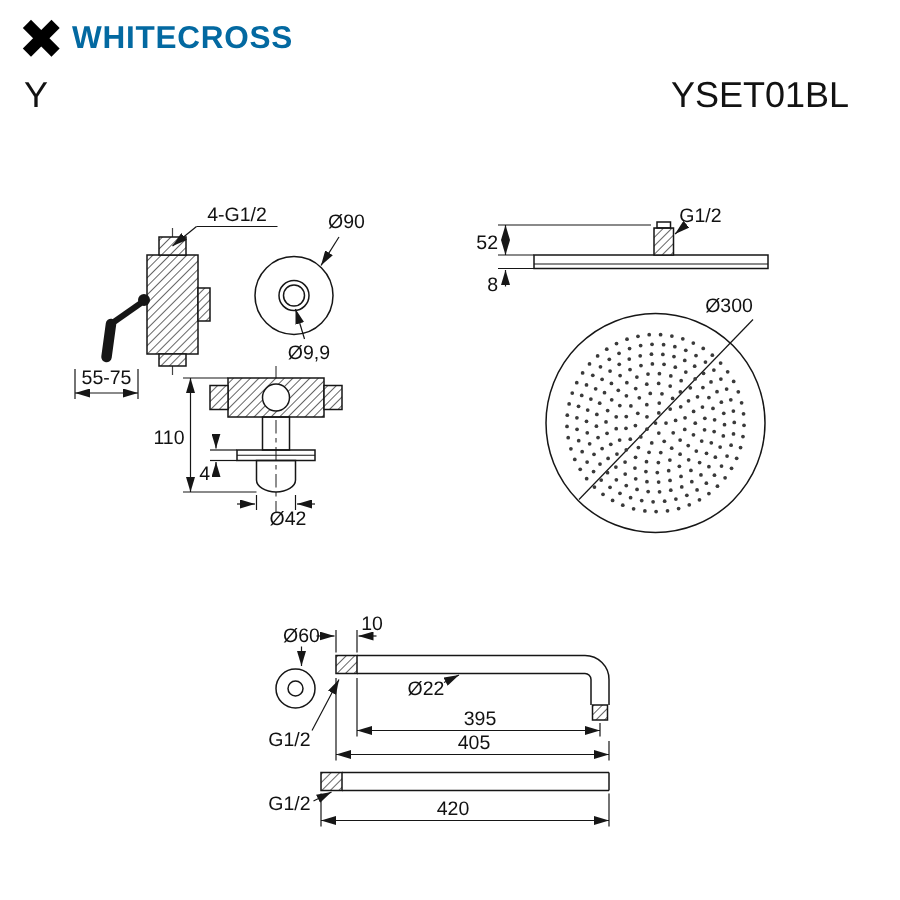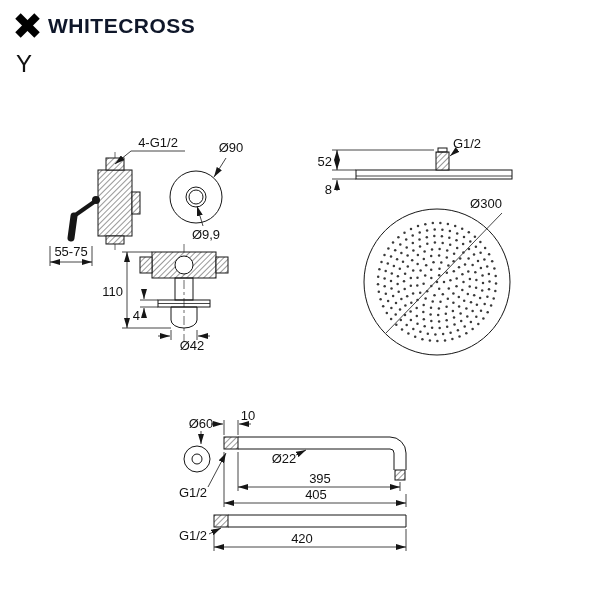--- a/index.html
+++ b/index.html
@@ -3,21 +3,21 @@
 <meta charset="utf-8">
 <style>
   *{box-sizing:border-box}
   html,body{margin:0;padding:0}
   body{
     width:600px;height:600px;background:#ffffff;position:relative;overflow:hidden;
     font-family:"Liberation Sans",sans-serif;color:#121212;
   }
   .header{position:absolute;top:12px;left:14px;display:flex;align-items:center;gap:7px}
   .logo{width:27px;height:27px;display:block}
-  .brand{font-size:21px;font-weight:700;letter-spacing:.5px;color:#0f172a}
+  .brand{font-size:21px;font-weight:700;letter-spacing:.5px;color:#0369a1}
   .subhead{
     position:absolute;top:50px;left:0;width:100%;
     padding:0 34px 0 16px;display:flex;justify-content:space-between;
     font-size:24px;color:#121212;
   }
   #drawing{position:absolute;left:0;top:0}
   #drawing text{font-family:"Liberation Sans",sans-serif;font-size:13px;fill:#121212;stroke:none}
   .ln{stroke:#161616;stroke-width:1;fill:none}
   .thin{stroke:#161616;stroke-width:.8;fill:none}
   .cl{stroke:#444;stroke-width:.8;fill:none;stroke-dasharray:9 3 3 3}
@@ -32,20 +32,21 @@
     <g transform="translate(14,14)" fill="#000">
       <rect x="-14" y="-4" width="28" height="8" transform="rotate(45)"></rect>
       <rect x="-14" y="-4" width="28" height="8" transform="rotate(-45)"></rect>
     </g>
   </svg>
   <span class="brand">WHITECROSS</span>
 </div>
 
 <div class="subhead">
   <span>Y</span>
+  <span>YSET01BL</span>
 </div>
 
 <svg id="drawing" width="600" height="600" viewBox="0 0 600 600">
   <defs>
     <pattern id="hatch" patternUnits="userSpaceOnUse" width="4" height="4" patternTransform="rotate(45)">
       <rect width="4" height="4" fill="#fff"></rect>
       <line x1="0" y1="0" x2="0" y2="4" stroke="#333" stroke-width="1"></line>
     </pattern>
     <marker id="arr" viewBox="0 0 10 6" markerWidth="10" markerHeight="6" refX="10" refY="3" orient="auto-start-reverse" markerUnits="userSpaceOnUse">
       <path d="M0,0 L10,3 L0,6 Z" fill="#161616"></path>

